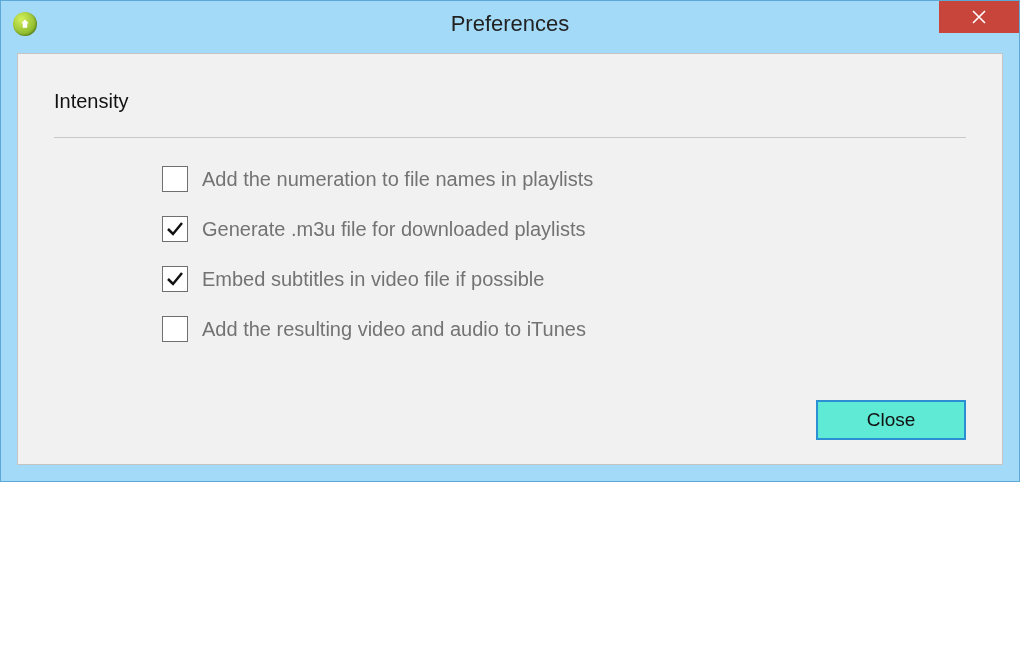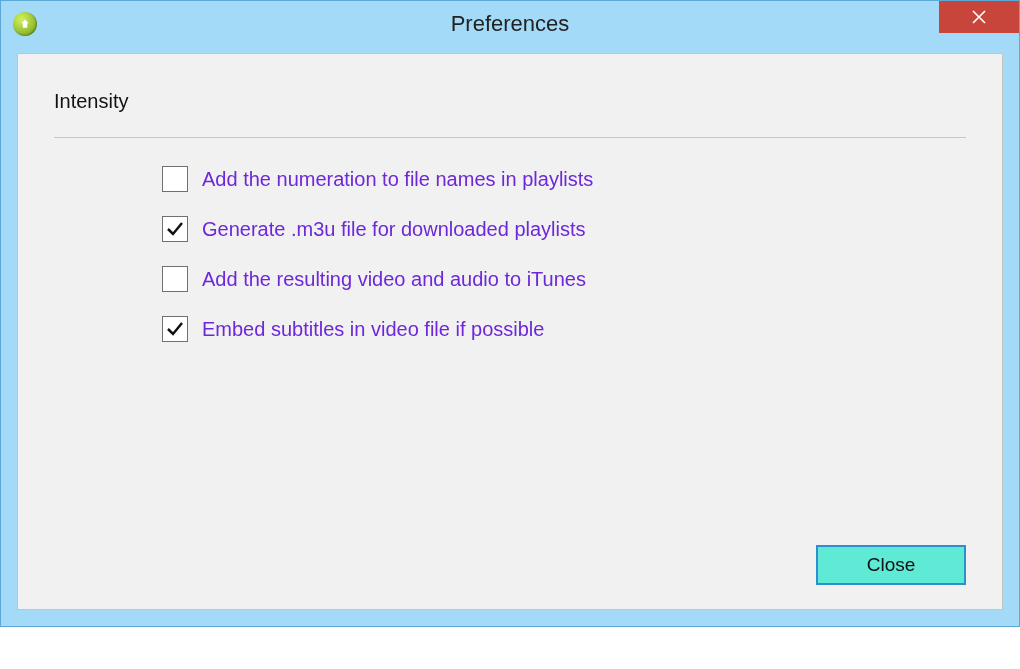--- a/index.html
+++ b/index.html
@@ -4,21 +4,21 @@
   <style>
     * { box-sizing: border-box; }
     body {
       margin: 0;
       padding: 0;
       font-family: "Segoe UI", Tahoma, sans-serif;
       background: #fff;
     }
     .window {
       width: 1020px;
-      height: 627px;
+      height: 482px;
       background: #a3daf7;
       position: relative;
       border: 1px solid #5ca8d6;
     }
     .titlebar {
       height: 46px;
       display: flex;
       align-items: center;
       position: relative;
     }
@@ -121,21 +121,21 @@
       height: 26px;
       border: 1.5px solid #707070;
       background: #fff;
       display: flex;
       align-items: center;
       justify-content: center;
     }
     .checkbox svg { width: 18px; height: 18px; }
     .check-label {
       font-size: 20px;
-      color: #6d28d9;
+      color: #737373;
     }
     .footer {
       position: absolute;
       right: 36px;
       bottom: 24px;
     }
     .close-button {
       width: 150px;
       height: 40px;
       background: #5eead4;
@@ -191,33 +191,33 @@
           <svg viewBox="0 0 18 18">
               <path class="tick" fill="none" stroke="#111" stroke-width="2.5" d="M2 9 L7 14 L16 3"></path>
             </svg>
         </div>
         <span class="check-label">Generate .m3u file for downloaded playlists</span>
       </div>
 
       <div class="check-row">
         <div class="checkbox">
           <svg viewBox="0 0 18 18">
+              <path class="tick" fill="none" stroke="#111" stroke-width="2.5" d="M2 9 L7 14 L16 3"></path>
+            </svg>
+        </div>
+        <span class="check-label">Embed subtitles in video file if possible</span>
+      </div>
+
+      <div class="check-row">
+        <div class="checkbox">
+          <svg viewBox="0 0 18 18">
               <path class="tick" fill="none" stroke="#111" stroke-width="2.5" d="M2 9 L7 14 L16 3" style="display: none;"></path>
             </svg>
         </div>
         <span class="check-label">Add the resulting video and audio to iTunes</span>
-      </div>
-
-      <div class="check-row">
-        <div class="checkbox">
-          <svg viewBox="0 0 18 18">
-              <path class="tick" fill="none" stroke="#111" stroke-width="2.5" d="M2 9 L7 14 L16 3"></path>
-            </svg>
-        </div>
-        <span class="check-label">Embed subtitles in video file if possible</span>
       </div>
 
     </div>
 
     <div class="footer">
       <div class="close-button">
         <span>Close</span>
       </div>
     </div>
 

